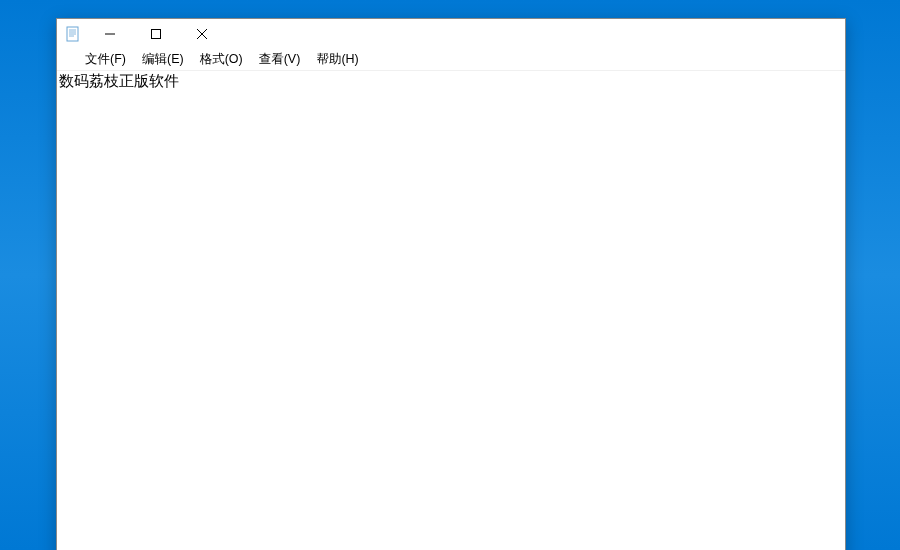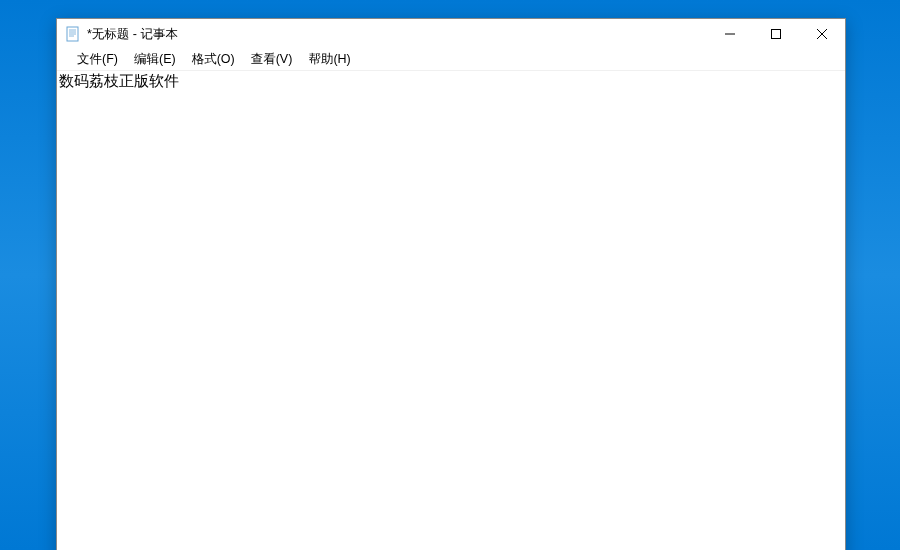--- a/index.html
+++ b/index.html
@@ -54,21 +54,21 @@
       display: flex;
       align-items: center;
       justify-content: center;
       cursor: pointer;
       font-family: "Segoe MDL2 Assets", sans-serif;
     }
     .menubar {
       height: 22px;
       display: flex;
       align-items: center;
-      padding: 0 12px;
+      padding: 0 20px;
       background: #ffffff;
       border-bottom: 1px solid #f0f0f0;
     }
     .menu-item {
       padding: 2px 8px;
       font-size: 12.5px;
       cursor: pointer;
     }
     .editor-wrap {
       flex: 1;
@@ -103,21 +103,20 @@
   <div class="titlebar">
     <span class="titlebar-icon">
       <svg width="16" height="16" viewBox="0 0 16 16">
         <rect x="2" y="1" width="11" height="14" fill="#fff" stroke="#6aa6d6" stroke-width="1"></rect>
         <line x1="4" y1="4" x2="11" y2="4" stroke="#6aa6d6" stroke-width="0.8"></line>
         <line x1="4" y1="6" x2="11" y2="6" stroke="#6aa6d6" stroke-width="0.8"></line>
         <line x1="4" y1="8" x2="11" y2="8" stroke="#6aa6d6" stroke-width="0.8"></line>
         <line x1="4" y1="10" x2="9" y2="10" stroke="#6aa6d6" stroke-width="0.8"></line>
       </svg>
     </span>
-    <span class="titlebar-title">*无标题 - 记事本</span>
     <div class="window-controls">
       <div class="win-btn">
         <svg width="10" height="10" viewBox="0 0 10 10">
             <line x1="0" y1="5" x2="10" y2="5" stroke="#000" stroke-width="1"></line>
           </svg>
       </div>
       <div class="win-btn">
         <svg width="10" height="10" viewBox="0 0 10 10">
             <rect x="0.5" y="0.5" width="9" height="9" fill="none" stroke="#000" stroke-width="1"></rect>
           </svg>

